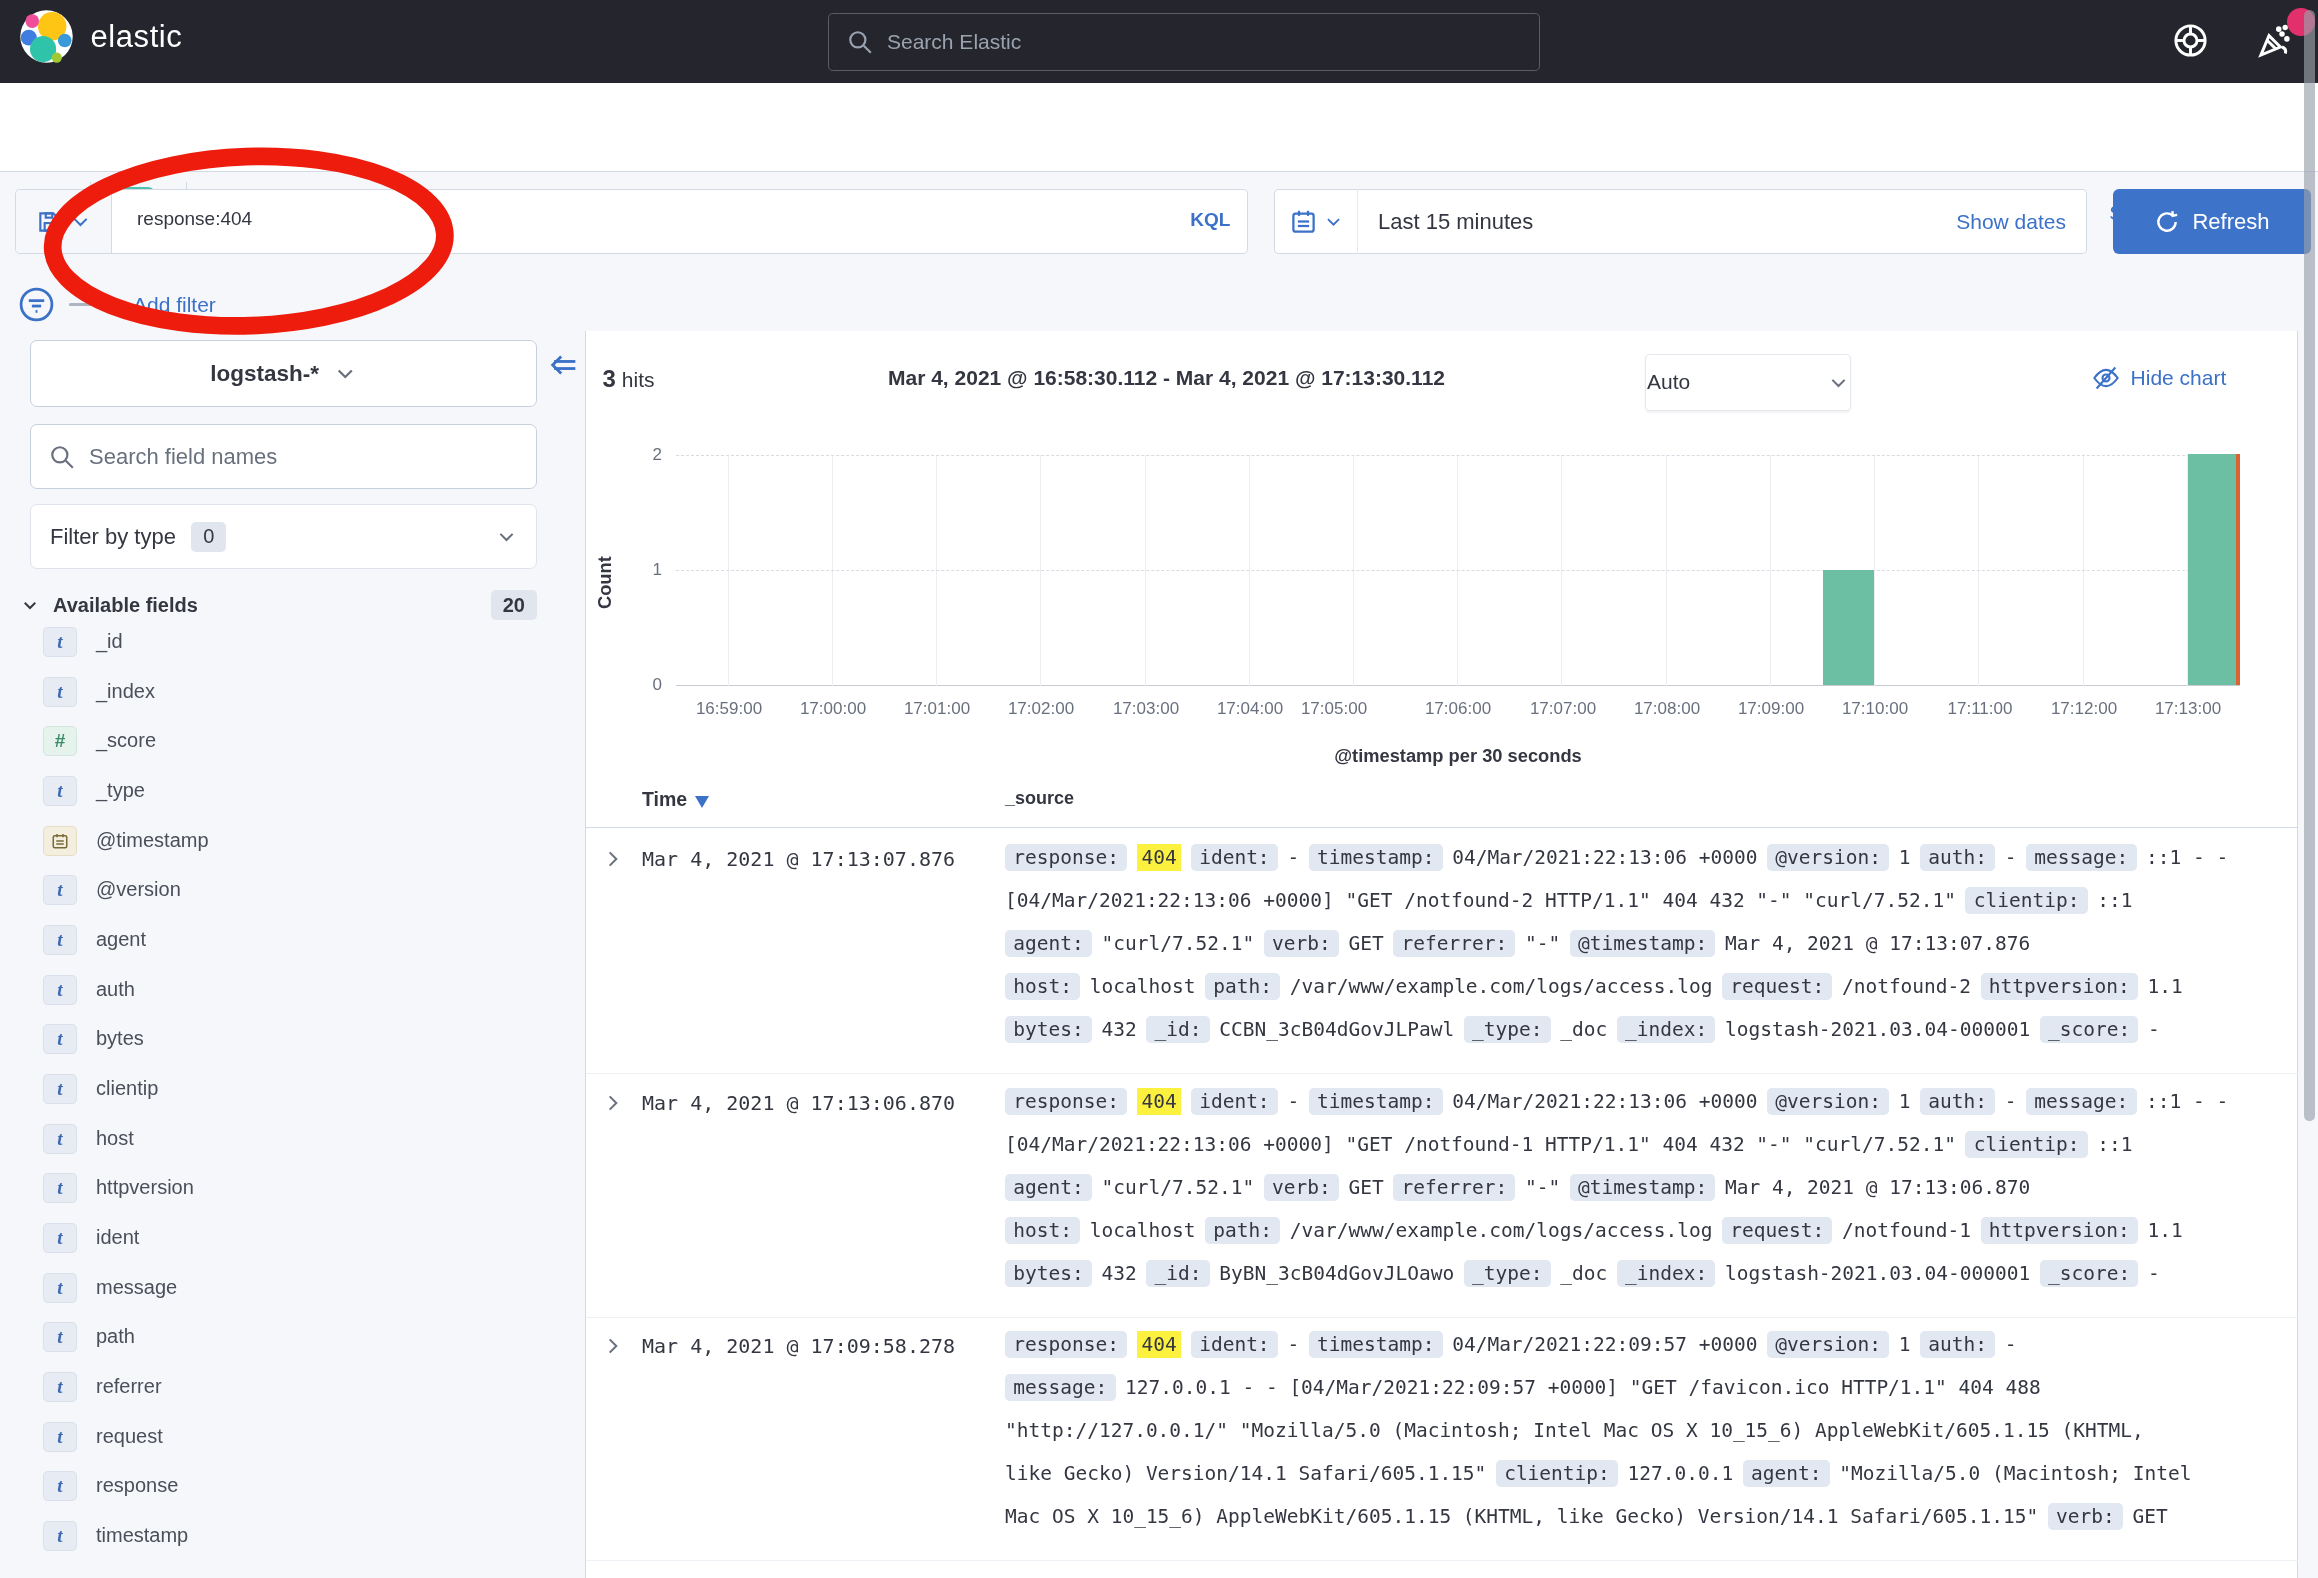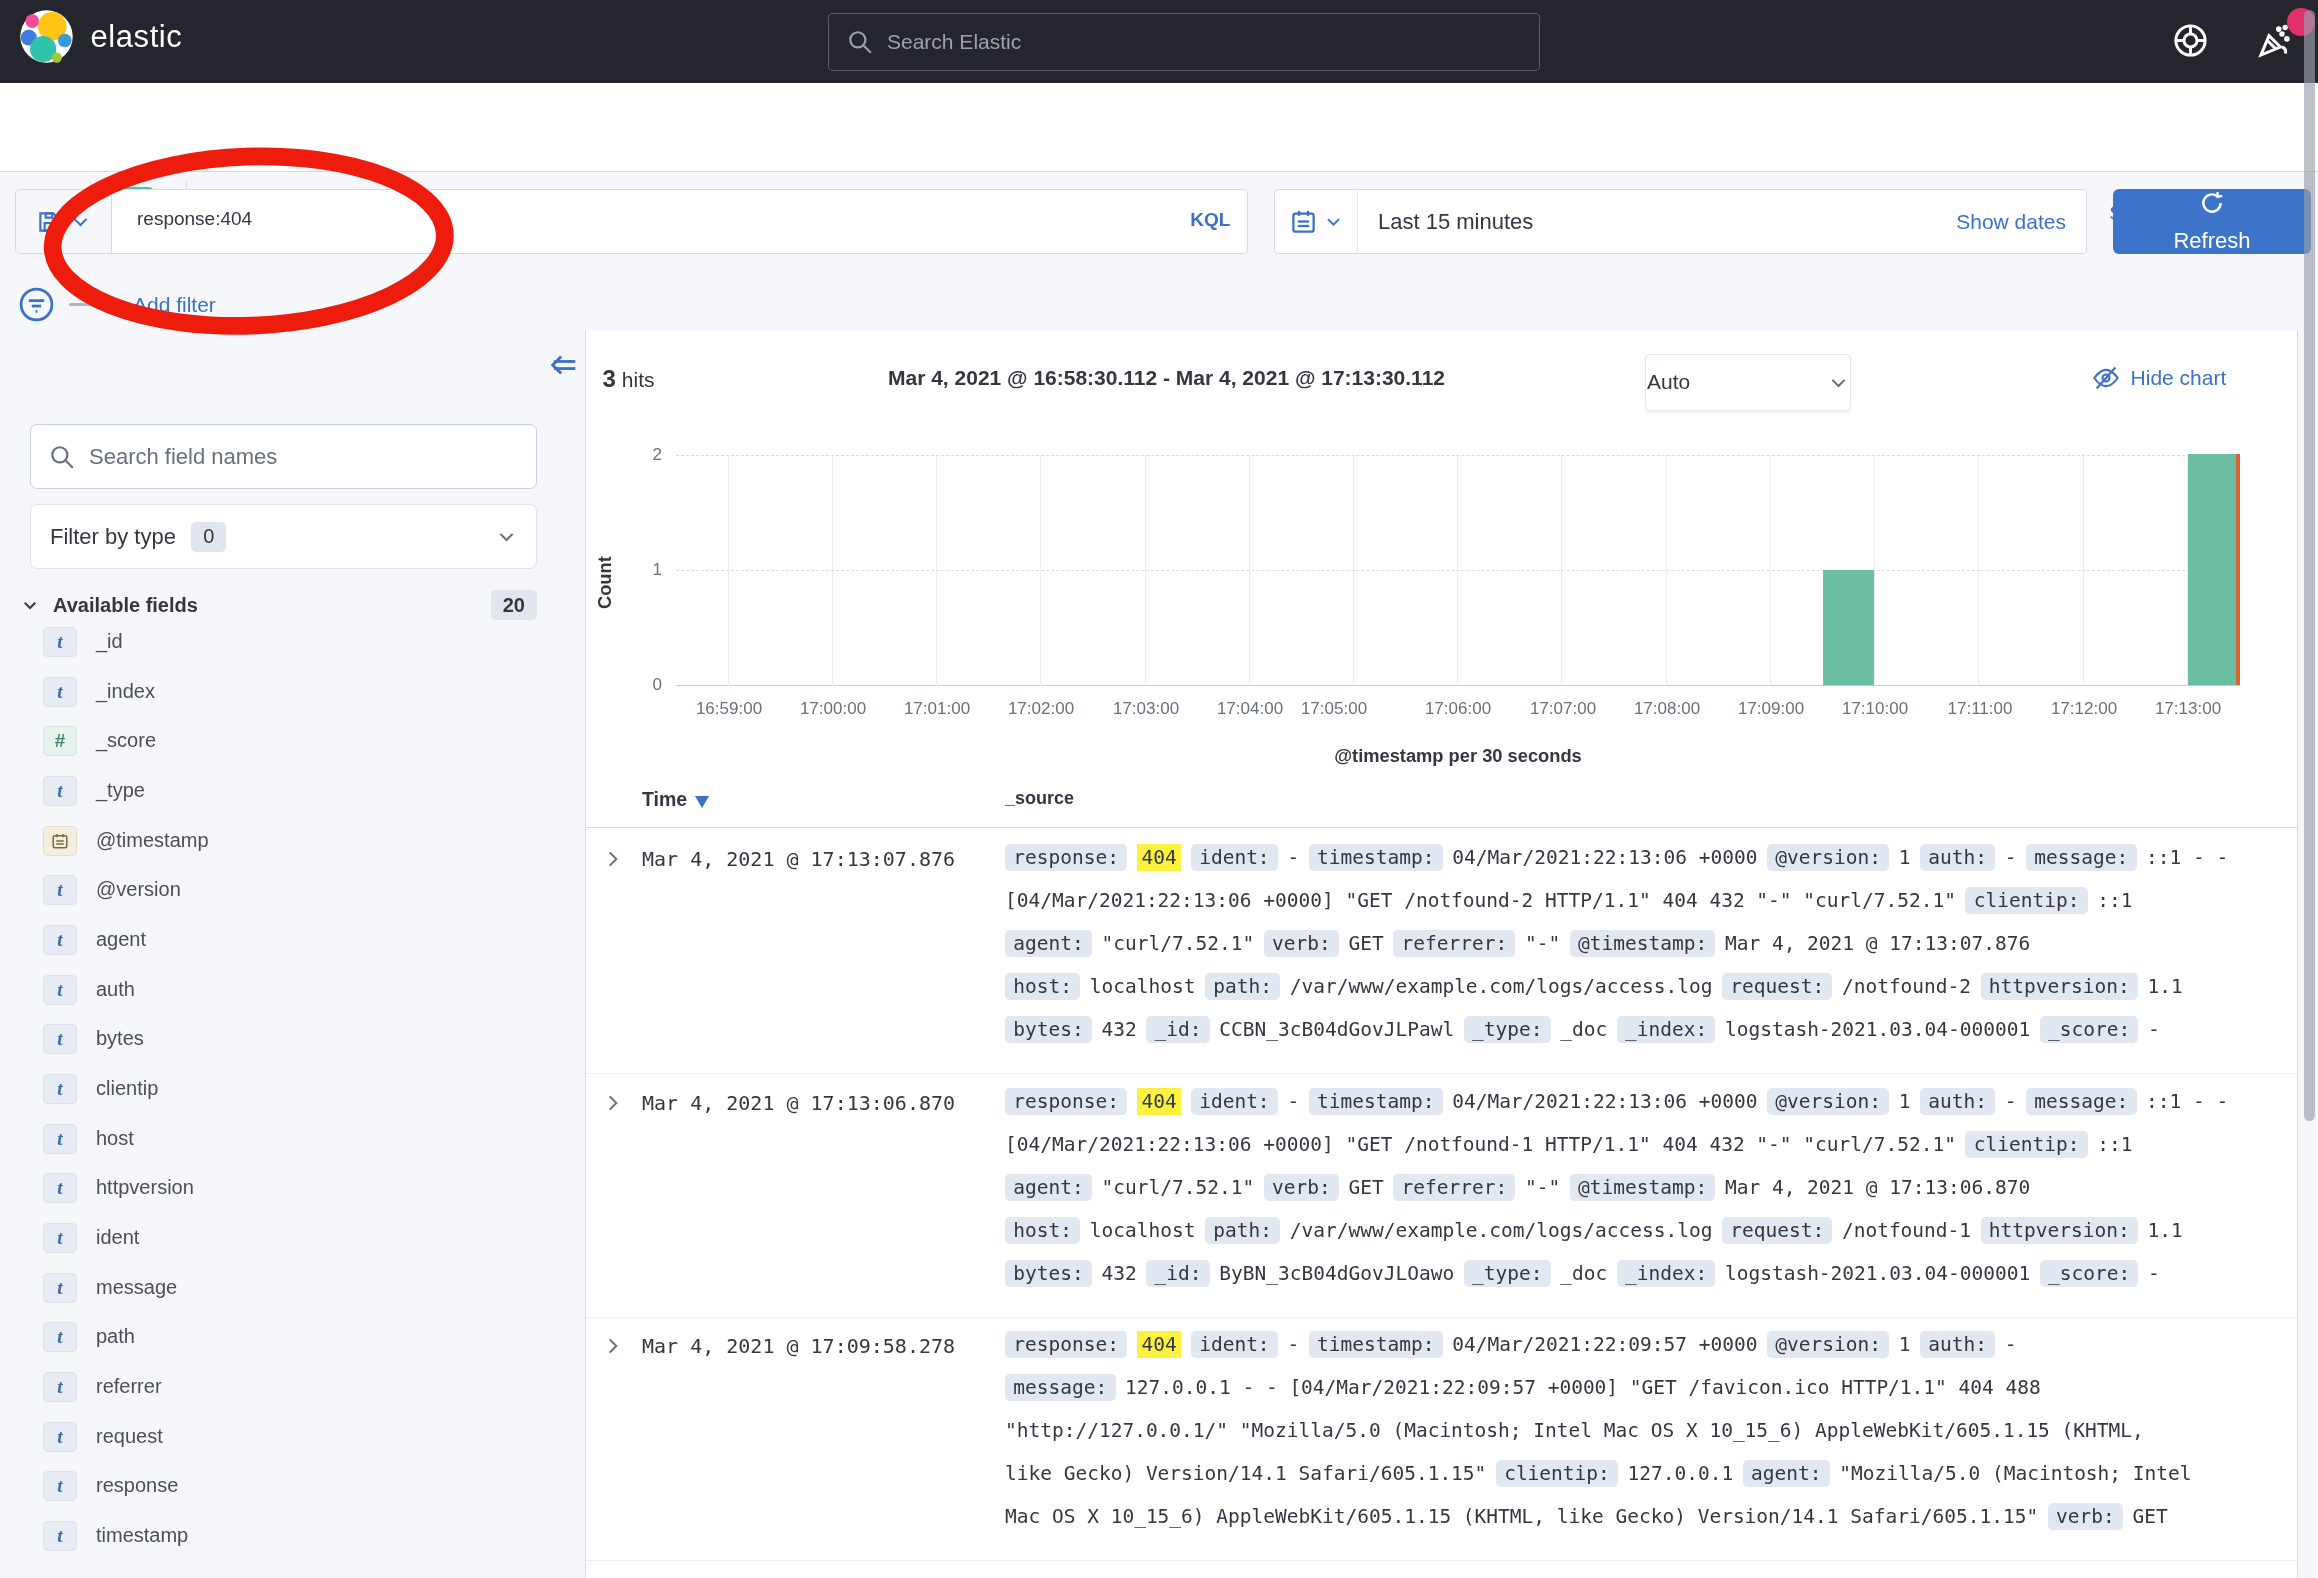--- a/index.html
+++ b/index.html
@@ -41,21 +41,21 @@
     border-right:1.2px solid #d3dae6; border-radius:4.7px 0 0 4.7px; display:flex; align-items:center; justify-content:center; gap:8.3px; }
   #query-text{ position:absolute; left:121px; top:18px; font-size:19px; color:#343741; }
   #query-lang{ position:absolute; right:16.6px; top:19px; font-size:19px; font-weight:600; color:#3c71c8; }
   #date-addon{ left:1274px; top:189px; width:83px; height:65px; background:#fff; border:1.2px solid #d3dae6;
     border-right:none; border-radius:4.7px 0 0 4.7px; display:flex; align-items:center; justify-content:center; gap:7px; }
   #date-main{ left:1357px; top:189px; width:730px; height:65px; background:#fff; border:1.2px solid #d3dae6;
     border-left:1.2px solid #e6eaf0; border-radius:0 4.7px 4.7px 0; display:flex; align-items:center; padding:0 20px; }
   #date-range-label{ font-size:22px; color:#343741; }
   #show-dates{ margin-left:auto; font-size:21px; font-weight:500; color:#3c71c8; cursor:pointer; }
   #refresh-btn{ left:2113px; top:189px; width:198px; height:65px; background:#3d73c9; border-radius:6px;
-    display:flex; align-items:center; justify-content:center; gap:12px; color:#fff; font-size:22px; font-weight:500; cursor:pointer;flex-direction:column; }
+    display:flex; align-items:center; justify-content:center; gap:12px; color:#fff; font-size:22px; font-weight:500; cursor:pointer; }
 
   
   #filter-row{ left:18px; top:278px; height:53px; display:flex; align-items:center; gap:14px; }
   #filter-dash{ width:33px; height:3.5px; background:#aeb5c0; border-radius:1.8px; }
   #add-filter{ color:#3c71c8; font-size:21px; font-weight:500; cursor:pointer; }
 
   
   #sidebar{ left:0; top:331px; width:586px; height:1247px; background:#f5f7fa; border-right:1.2px solid #d3dae6; }
   #index-pattern{ position:absolute; left:30px; top:9px; width:507px; height:67px; background:#fff;
     border:1.2px solid #c9d0dd; border-radius:7px; display:flex; align-items:center; justify-content:center; gap:15.4px; cursor:pointer; }
@@ -255,20 +255,28 @@
         <line x1="7" y1="9.5" x2="17" y2="9.5"></line>
           <line x1="9" y1="13" x2="15" y2="13"></line>
           <line x1="11.4" y1="16.5" x2="12.6" y2="16.5"></line>
       </svg>
     </span>
     <span id="filter-dash"></span>
     <span id="add-filter">+ Add filter</span>
   </div>
 
   <div id="sidebar" class="abs">
+    <div id="index-pattern">
+      <span class="label">logstash-*</span>
+      <span>
+        <svg width="22.5" height="22.5" viewBox="0 0 24 24" fill="none" stroke="#69707d" stroke-width="2.4">
+          <polyline points="5,9 12,16 19,9"></polyline>
+        </svg>
+      </span>
+    </div>
     <span id="collapse-icon">
       <svg width="34" height="34" viewBox="0 0 24 24" fill="none" stroke="#3c71c8" stroke-width="2">
         <polyline points="10,6 4,12 10,18"></polyline>
           <line x1="5" y1="9.5" x2="20" y2="9.5"></line>
           <line x1="5" y1="14.5" x2="20" y2="14.5"></line>
       </svg>
     </span>
     <div id="field-search">
       <span>
         <svg width="26" height="26" viewBox="0 0 24 24" fill="none" stroke="#69707d" stroke-width="2">

